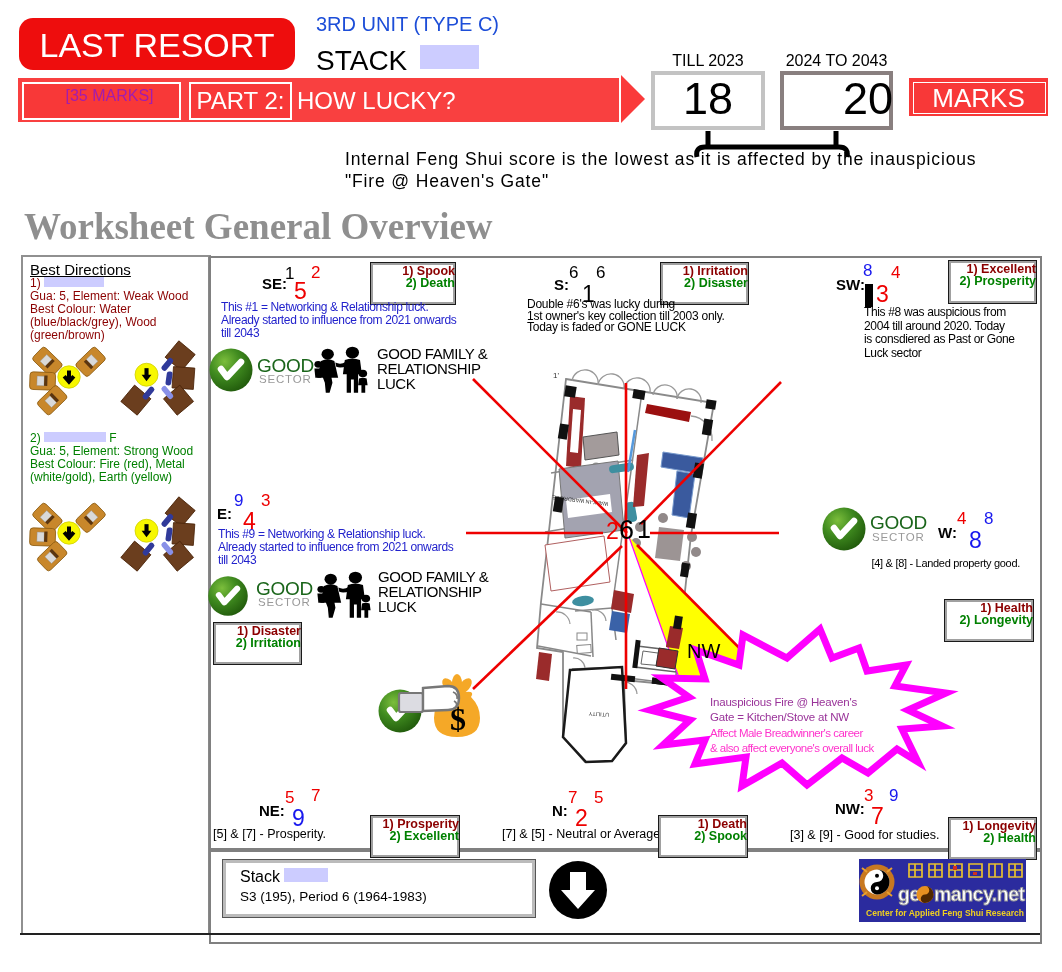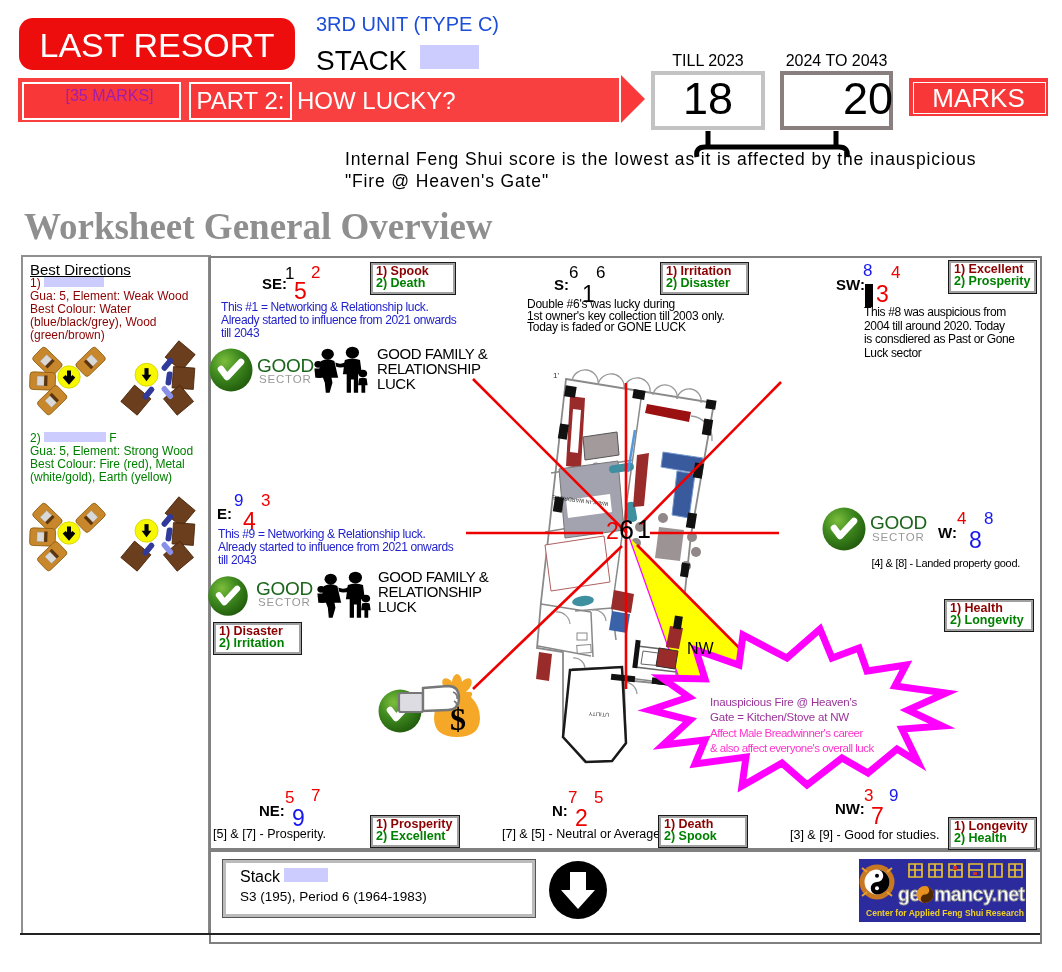--- a/index.html
+++ b/index.html
@@ -2,21 +2,21 @@
 <html><head>
 <meta charset="utf-8">
 <style>
 html,body{margin:0;padding:0;background:#fff;}
 body{font-family:"Liberation Sans", sans-serif;}
 #page{position:relative;width:1062px;height:972px;background:#fff;overflow:hidden;}
 .abs{position:absolute;}
 .b{font-weight:normal;}
 .blue{color:#2222CC;}
 .lav{background:#CCCCFF;display:inline-block;}
-.lbox{position:absolute;background:#fff;border:1px solid #1a1a1a;box-shadow:inset 0 0 0 2px #a0a0a0;font-weight:bold;font-size:12.5px;line-height:12px;padding:2px 0 4px 5px;white-space:nowrap;}
+.lbox{position:absolute;background:#fff;border:1px solid #1a1a1a;box-shadow:inset 0 0 0 2px #a0a0a0;font-weight:bold;font-size:12.5px;line-height:12px;padding:2px 0 14px 5px;white-space:nowrap;text-align:right;}
 .lbox .l1{color:#8B0000;}
 .lbox .l2{color:#008000;}
 .dir{font-weight:bold;font-size:15px;color:#000;}
 .num{font-size:17px;}
 .numbig{font-size:23px;}
 .red{color:#EE0000;}
 .bluen{color:#1818EE;}
 </style>
 </head>
 <body>
@@ -356,21 +356,21 @@
 
 <div class="abs b" style="left:870px;top:512px;font-size:19px;letter-spacing:-0.3px;color:#1A651A;">GOOD</div>
 <div class="abs b" style="left:872px;top:531px;font-size:11.5px;color:#999;letter-spacing:0.8px;">SECTOR</div>
 <div class="abs dir" style="left:938px;top:524px;">W:</div>
 <div class="abs num red" style="left:957px;top:509px;">4</div>
 <div class="abs num bluen" style="left:984px;top:509px;">8</div>
 <div class="abs numbig bluen" style="left:969px;top:527px;">8</div>
 <div class="abs" style="left:866px;top:557px;font-size:12px;line-height:13.7px;color:#000;letter-spacing:-0.3px;"><span style="font-size:11px;">&nbsp;&nbsp;[4] &amp; [8] - Landed property good.</span><br></div>
 <div class="lbox" style="left:944px;top:599px;width:83px;height:25px;"><span class="l1">1) Health</span><br><span class="l2">2) Longevity</span></div>
 
-<div class="abs b" style="left:687px;top:640px;font-size:16px;color:#000;">NW</div>
+<div class="abs b" style="left:687px;top:640px;font-size:20px;color:#000;">NW</div>
 
 <div class="abs b" style="left:710px;top:726px;font-size:11.5px;line-height:14.5px;color:#FF33CC;letter-spacing:-0.5px;">Affect Male Breadwinner's career<br>&amp; also affect everyone's overall luck</div>
 <div class="abs b" style="left:710px;top:695px;font-size:11.5px;line-height:14.5px;color:#993399;letter-spacing:-0.2px;">Inauspicious Fire @ Heaven's<br>Gate = Kitchen/Stove at NW</div>
 
 <div class="abs" style="left:606px;top:518px;font-size:23px;color:#EE0000;">2</div>
 <div class="abs" style="left:619px;top:515px;font-size:27px;color:#000;">6</div>
 <div class="abs" style="left:637px;top:515px;font-size:25px;color:#000;">1</div>
 
 <div class="abs dir" style="left:259px;top:802px;">NE:</div>
 <div class="abs num red" style="left:285px;top:788px;">5</div>

